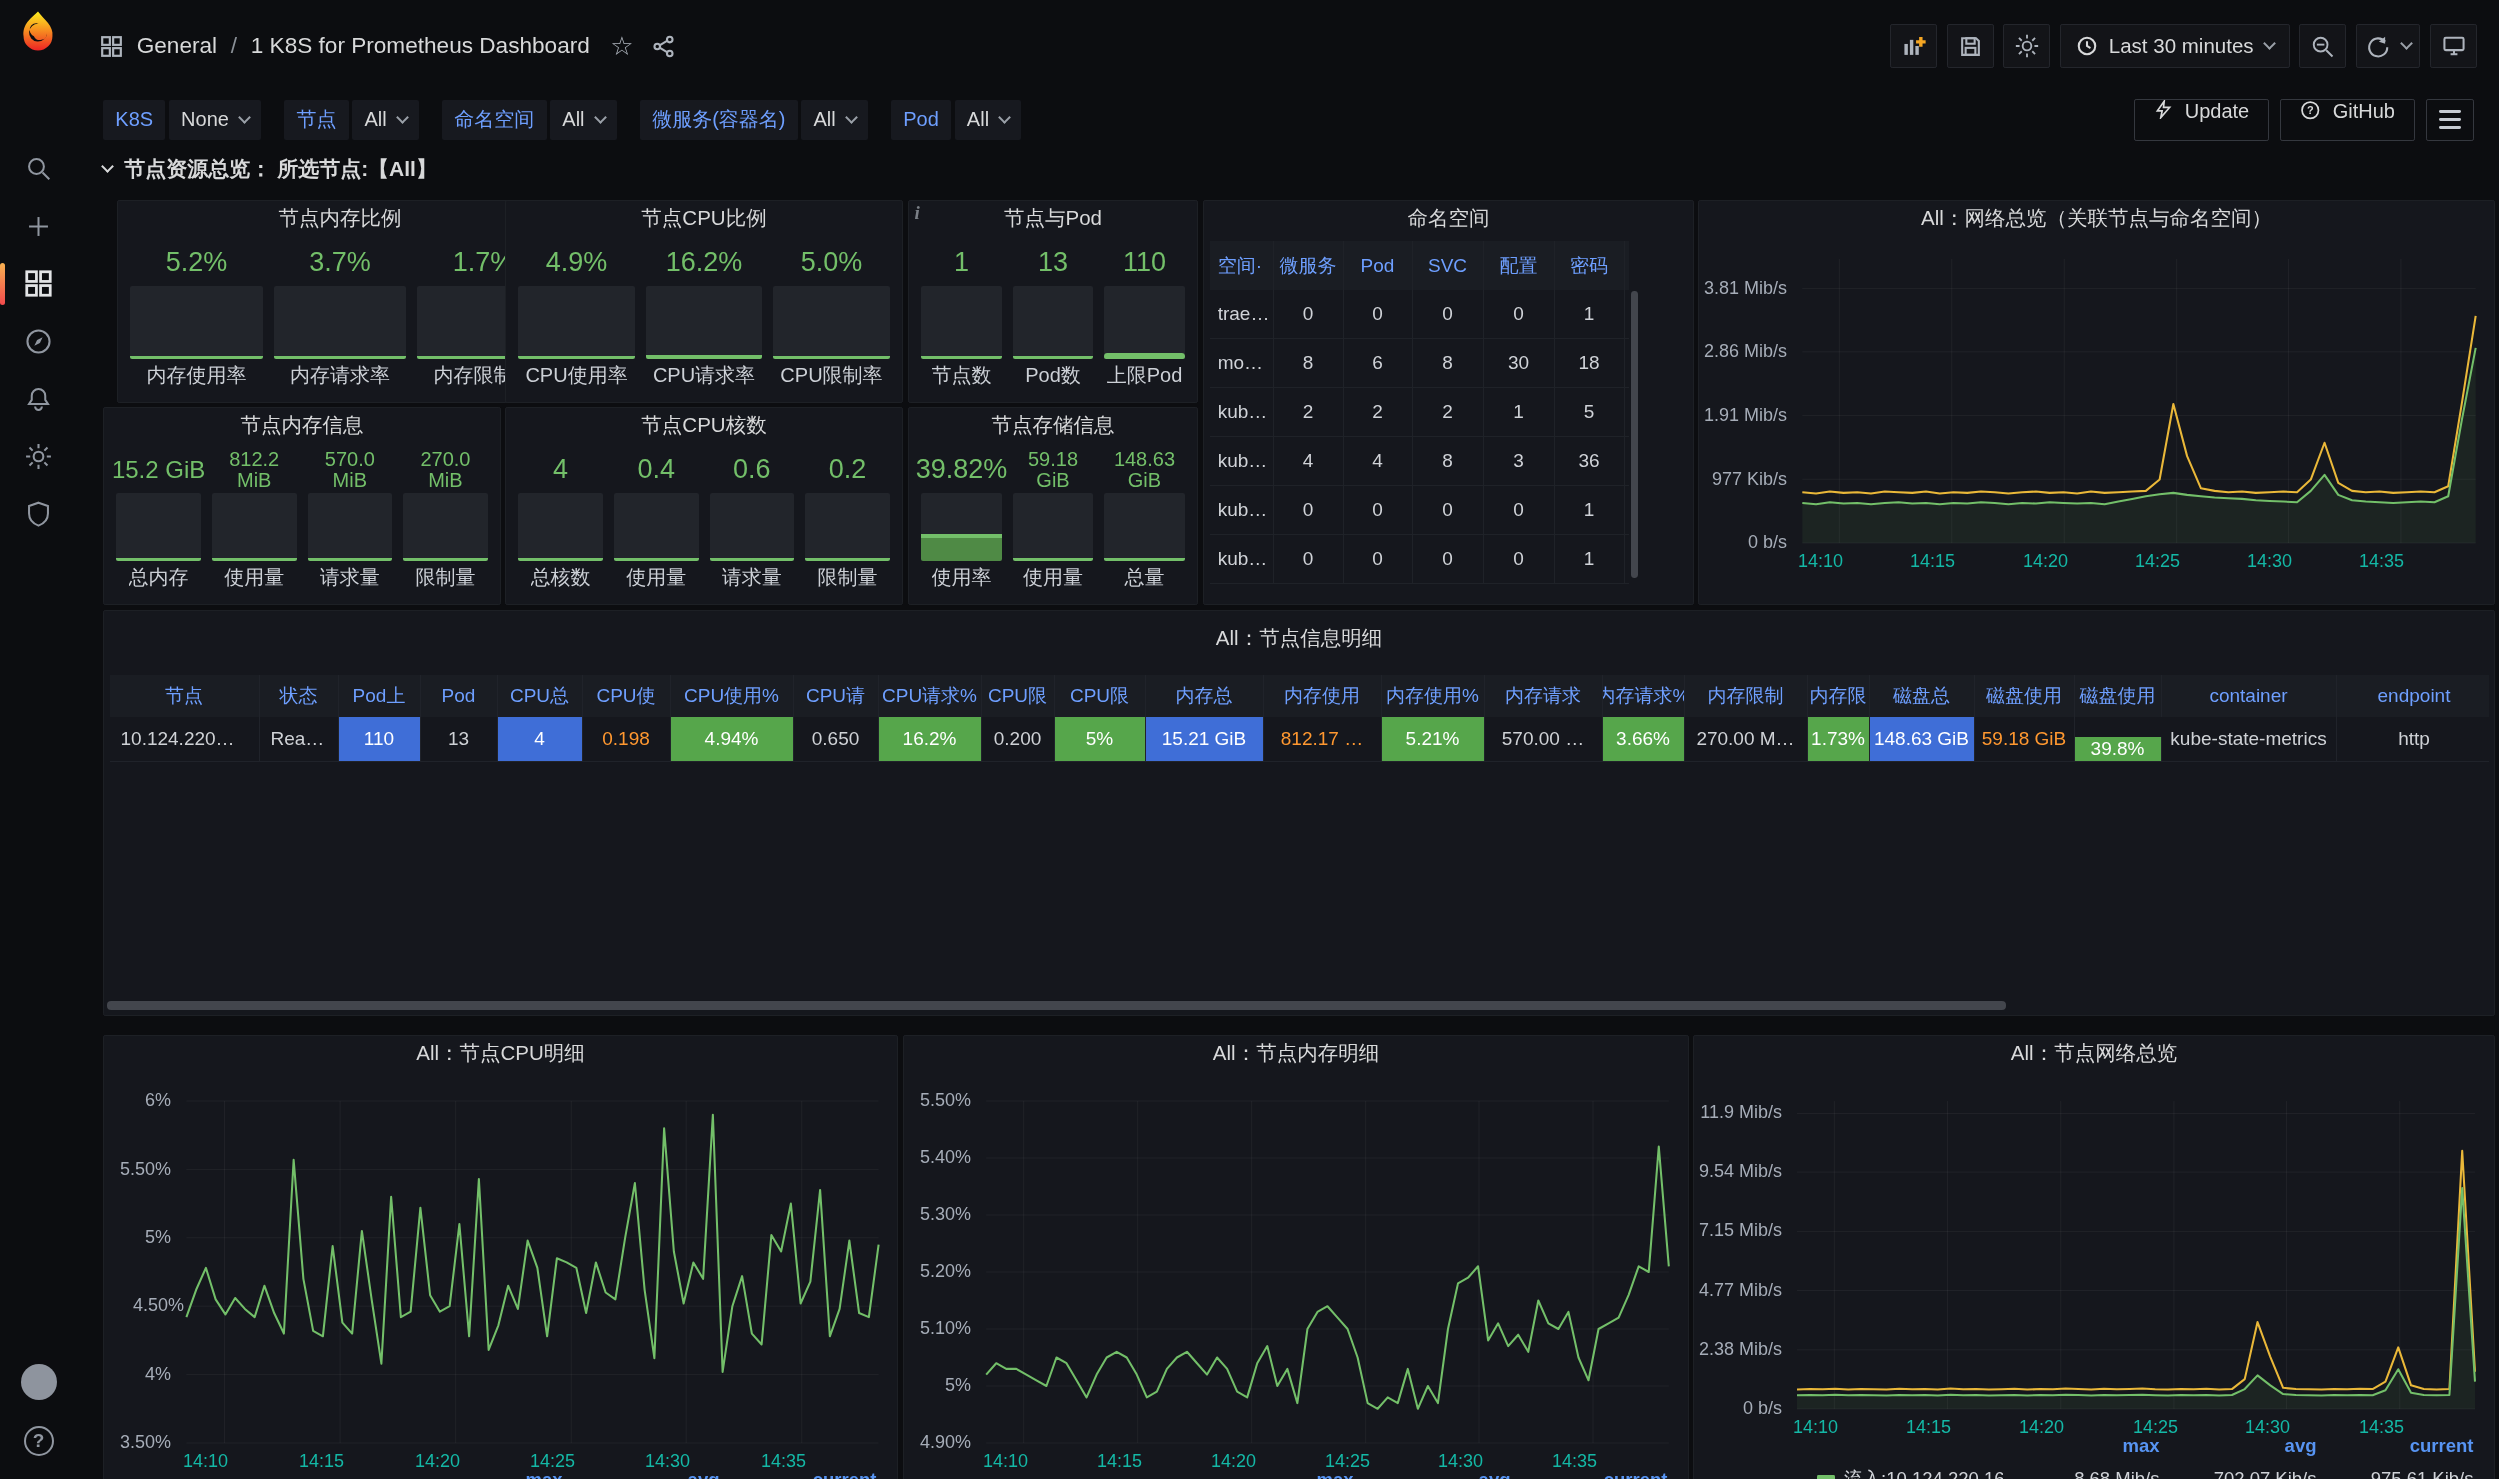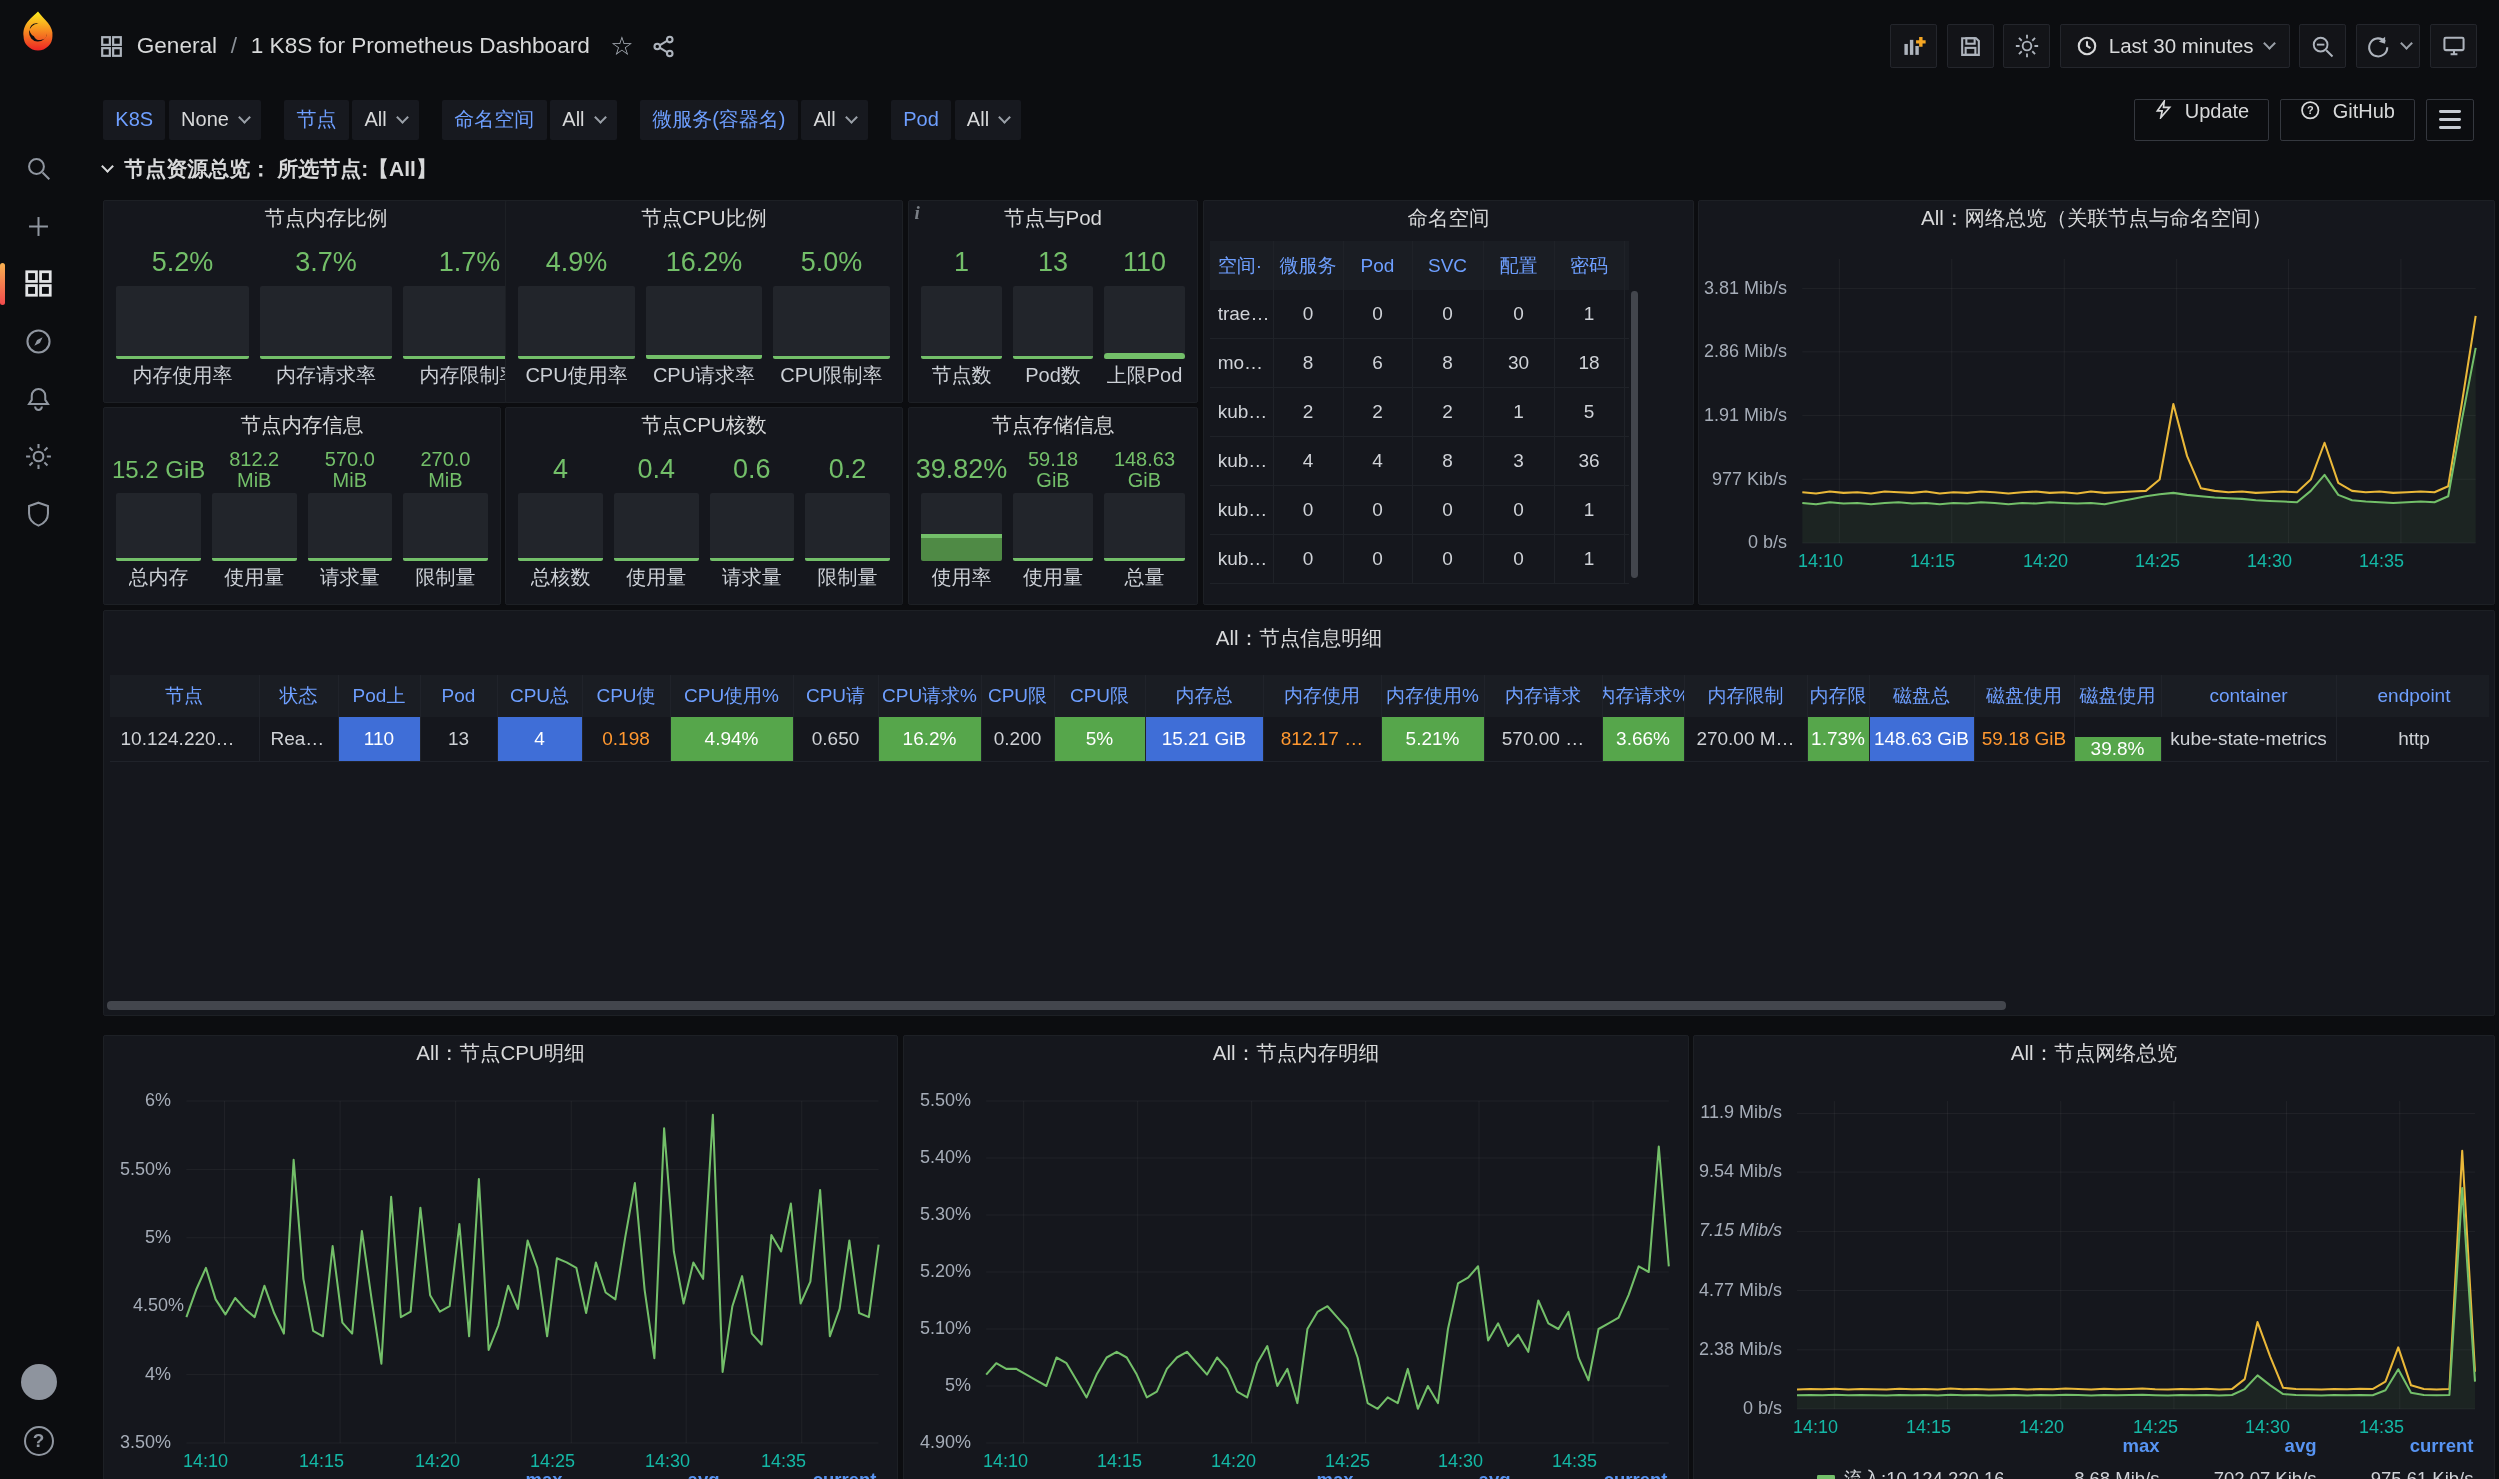--- a/index.html
+++ b/index.html
@@ -282,21 +282,21 @@
           <i></i>
         </div>
     </div>
   </div>
 
   <div class="section-head">
     <span class="chev"></span>
     <span>节点资源总览： 所选节点:【All】</span>
   </div>
 
-  <section class="panel" style="left:103px;top:200px;width:446px;height:203px">
+  <section class="panel" style="left:117px;top:200px;width:446px;height:203px">
     <h2 class="panel-title">节点内存比例</h2>
     <div class="stats-row">
         <div class="stat">
           <div class="stat-value">5.2%</div>
           <div class="stat-gauge">
             <div class="stat-fill" style="height: 5%;"></div>
           </div>
           <div class="stat-label">内存使用率</div>
         </div>
         <div class="stat">
@@ -712,21 +712,21 @@
           <line x1="385.499" x2="385.499" y1="0" y2="450" stroke="rgba(255,255,255,0.08)"></line>
           <line x1="550.9960000000001" x2="550.9960000000001" y1="0" y2="450" stroke="rgba(255,255,255,0.08)"></line>
           <line x1="715.502" x2="715.502" y1="0" y2="450" stroke="rgba(255,255,255,0.08)"></line>
           <line x1="880.999" x2="880.999" y1="0" y2="450" stroke="rgba(255,255,255,0.08)"></line>
           <polyline points="0,421.69354838709677 18.69811320754717,420.9677419354839 37.39622641509434,421.3306451612903 56.09433962264151,420.60483870967744 74.79245283018868,421.69354838709677 93.49056603773586,420.9677419354839 112.18867924528303,421.3306451612903 130.88679245283018,421.69354838709677 149.58490566037736,420.60483870967744 168.2830188679245,421.3306451612903 186.98113207547172,420.9677419354839 205.67924528301887,421.69354838709677 224.37735849056605,420.241935483871 243.0754716981132,421.3306451612903 261.77358490566036,420.9677419354839 280.47169811320754,421.69354838709677 299.1698113207547,421.3306451612903 317.8679245283019,420.60483870967744 336.566037735849,421.69354838709677 355.2641509433962,420.9677419354839 373.96226415094344,421.3306451612903 392.66037735849056,420.241935483871 411.35849056603774,420.9677419354839 430.0566037735849,421.69354838709677 448.7547169811321,420.60483870967744 467.45283018867923,421.3306451612903 486.1509433962264,420.9677419354839 504.8490566037736,420.241935483871 523.5471698113207,421.3306451612903 542.2452830188679,421.69354838709677 560.9433962264151,420.9677419354839 579.6415094339623,421.3306451612903 598.3396226415094,420.60483870967744 617.0377358490566,421.69354838709677 635.7358490566038,420.9677419354839 654.4339622641509,406.4516129032258 673.132075471698,322.98387096774195 691.8301886792452,373.7903225806451 710.5283018867924,419.1532258064516 729.2264150943396,420.9677419354839 747.9245283018869,421.3306451612903 766.6226415094341,421.69354838709677 785.3207547169811,420.9677419354839 804.0188679245283,421.3306451612903 822.7169811320755,420.60483870967744 841.4150943396227,420.9677419354839 860.1132075471698,410.0806451612903 878.811320754717,360 897.5094339622642,415.5241935483871 916.2075471698114,420.9677419354839 934.9056603773585,421.69354838709677 953.6037735849056,420.9677419354839 972.3018867924528,72.5806451612903 991,395.56451612903226" fill="none" stroke="#eab839" stroke-width="3" stroke-linejoin="round"></polyline>
           <path d="M0,450 L0,430.0403225806452 L18.69811320754717,429.6774193548387 L37.39622641509434,430.0403225806452 L56.09433962264151,429.3145161290323 L74.79245283018868,430.0403225806452 L93.49056603773586,429.6774193548387 L112.18867924528303,430.0403225806452 L130.88679245283018,430.4032258064516 L149.58490566037736,429.6774193548387 L168.2830188679245,430.0403225806452 L186.98113207547172,429.6774193548387 L205.67924528301887,430.4032258064516 L224.37735849056605,429.3145161290323 L243.0754716981132,430.0403225806452 L261.77358490566036,429.6774193548387 L280.47169811320754,430.4032258064516 L299.1698113207547,430.0403225806452 L317.8679245283019,429.6774193548387 L336.566037735849,430.4032258064516 L355.2641509433962,429.6774193548387 L373.96226415094344,430.0403225806452 L392.66037735849056,429.3145161290323 L411.35849056603774,429.6774193548387 L430.0566037735849,430.4032258064516 L448.7547169811321,429.6774193548387 L467.45283018867923,430.0403225806452 L486.1509433962264,429.6774193548387 L504.8490566037736,429.3145161290323 L523.5471698113207,430.0403225806452 L542.2452830188679,430.4032258064516 L560.9433962264151,429.6774193548387 L579.6415094339623,430.0403225806452 L598.3396226415094,429.6774193548387 L617.0377358490566,430.4032258064516 L635.7358490566038,429.6774193548387 L654.4339622641509,420.9677419354839 L673.132075471698,401.008064516129 L691.8301886792452,415.5241935483871 L710.5283018867924,428.2258064516129 L729.2264150943396,429.6774193548387 L747.9245283018869,430.0403225806452 L766.6226415094341,430.4032258064516 L785.3207547169811,429.6774193548387 L804.0188679245283,430.0403225806452 L822.7169811320755,429.6774193548387 L841.4150943396227,430.0403225806452 L860.1132075471698,422.78225806451616 L878.811320754717,391.93548387096774 L897.5094339622642,426.41129032258067 L916.2075471698114,429.6774193548387 L934.9056603773585,430.0403225806452 L953.6037735849056,429.6774193548387 L972.3018867924528,127.01612903225805 L991,410.0806451612903 L991,450 Z" fill="#73bf69" opacity="0.08"></path>
           <polyline points="0,430.0403225806452 18.69811320754717,429.6774193548387 37.39622641509434,430.0403225806452 56.09433962264151,429.3145161290323 74.79245283018868,430.0403225806452 93.49056603773586,429.6774193548387 112.18867924528303,430.0403225806452 130.88679245283018,430.4032258064516 149.58490566037736,429.6774193548387 168.2830188679245,430.0403225806452 186.98113207547172,429.6774193548387 205.67924528301887,430.4032258064516 224.37735849056605,429.3145161290323 243.0754716981132,430.0403225806452 261.77358490566036,429.6774193548387 280.47169811320754,430.4032258064516 299.1698113207547,430.0403225806452 317.8679245283019,429.6774193548387 336.566037735849,430.4032258064516 355.2641509433962,429.6774193548387 373.96226415094344,430.0403225806452 392.66037735849056,429.3145161290323 411.35849056603774,429.6774193548387 430.0566037735849,430.4032258064516 448.7547169811321,429.6774193548387 467.45283018867923,430.0403225806452 486.1509433962264,429.6774193548387 504.8490566037736,429.3145161290323 523.5471698113207,430.0403225806452 542.2452830188679,430.4032258064516 560.9433962264151,429.6774193548387 579.6415094339623,430.0403225806452 598.3396226415094,429.6774193548387 617.0377358490566,430.4032258064516 635.7358490566038,429.6774193548387 654.4339622641509,420.9677419354839 673.132075471698,401.008064516129 691.8301886792452,415.5241935483871 710.5283018867924,428.2258064516129 729.2264150943396,429.6774193548387 747.9245283018869,430.0403225806452 766.6226415094341,430.4032258064516 785.3207547169811,429.6774193548387 804.0188679245283,430.0403225806452 822.7169811320755,429.6774193548387 841.4150943396227,430.0403225806452 860.1132075471698,422.78225806451616 878.811320754717,391.93548387096774 897.5094339622642,426.41129032258067 916.2075471698114,429.6774193548387 934.9056603773585,430.0403225806452 953.6037735849056,429.6774193548387 972.3018867924528,127.01612903225805 991,410.0806451612903" fill="none" stroke="#73bf69" stroke-width="3" stroke-linejoin="round"></polyline>
         </svg>
         <div class="y-tick" style="left: 0px; width: 88px; top: 66px;">11.9 Mib/s</div>
         <div class="y-tick" style="left: 0px; width: 88px; top: 125px;">9.54 Mib/s</div>
-        <div class="y-tick" style="left: 0px; width: 88px; top: 184px; font-style: italic;">7.15 Mib/s</div>
+        <div class="y-tick" style="left: 0px; width: 88px; top: 184px;">7.15 Mib/s</div>
         <div class="y-tick" style="left: 0px; width: 88px; top: 244px;">4.77 Mib/s</div>
         <div class="y-tick" style="left: 0px; width: 88px; top: 303px;">2.38 Mib/s</div>
         <div class="y-tick" style="left: 0px; width: 88px; top: 362px;">0 b/s</div>
         <div class="x-tick" style="left: 99px; width: 82px; top: 381px;">14:10</div>
         <div class="x-tick" style="left: 212px; width: 82px; top: 381px;">14:15</div>
         <div class="x-tick" style="left: 325px; width: 82px; top: 381px;">14:20</div>
         <div class="x-tick" style="left: 439px; width: 82px; top: 381px;">14:25</div>
         <div class="x-tick" style="left: 551px; width: 82px; top: 381px;">14:30</div>
         <div class="x-tick" style="left: 665px; width: 82px; top: 381px;">14:35</div>
         <div class="legend" style="top: 397px;">

